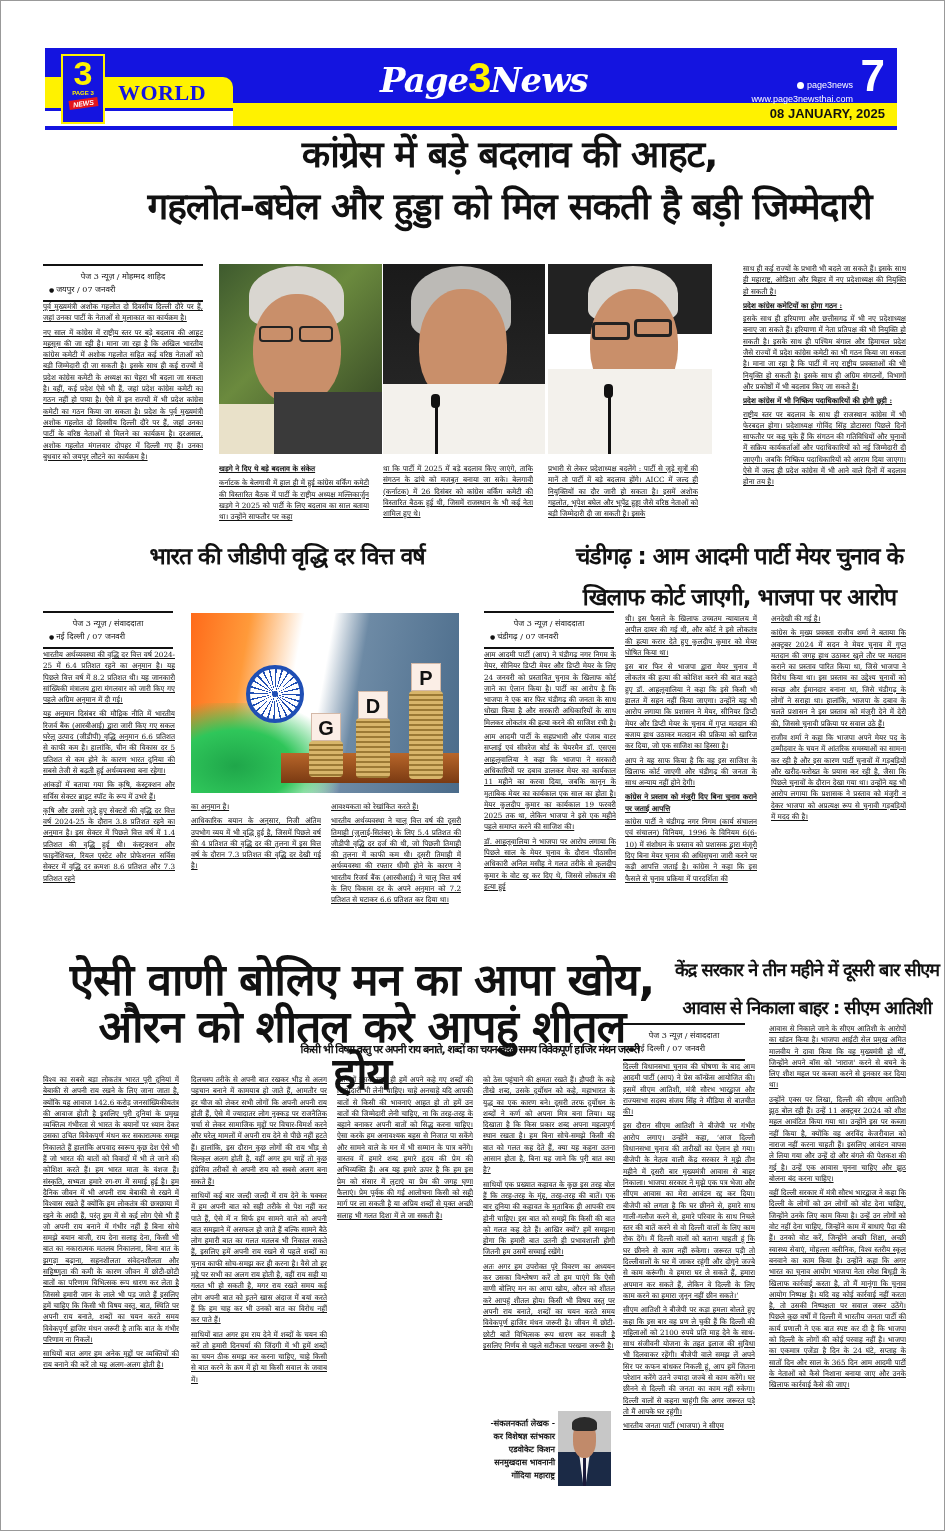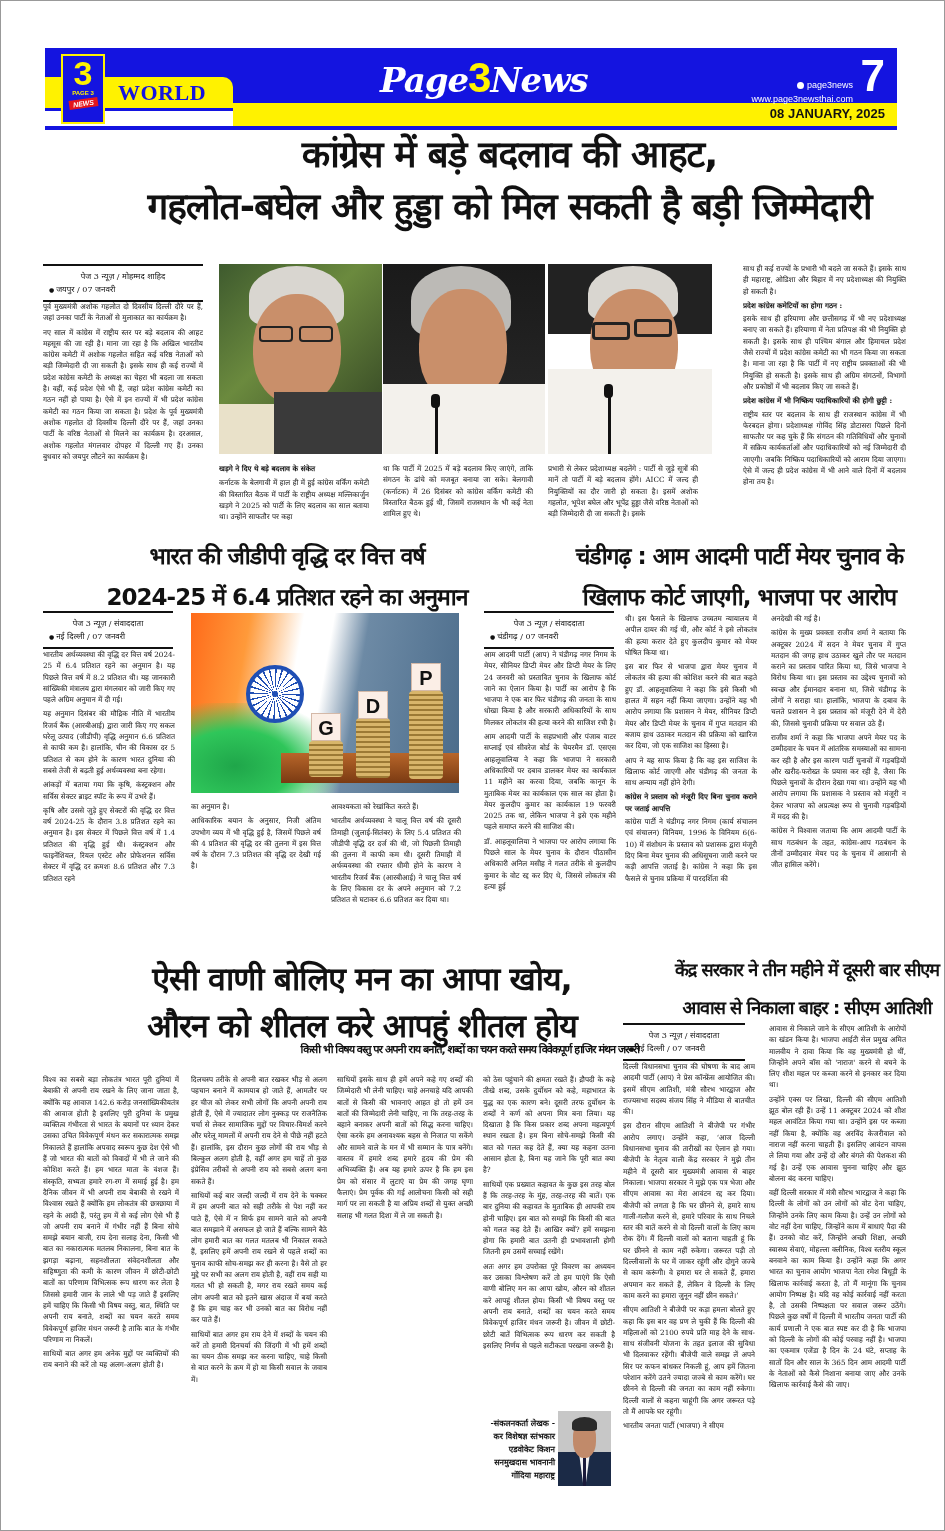--- a/index.html
+++ b/index.html
@@ -23,32 +23,32 @@
   .social .dot { display: inline-block; width: 7px; height: 7px; border-radius: 50%; background: #fff; margin-right: 3px; vertical-align: middle; }
   .page-num { position: absolute; right: 12px; top: 6px; font-family: "Liberation Sans", sans-serif; font-size: 44px; color: #fff; font-weight: bold; line-height: 44px; }
   .date { position: absolute; right: 12px; top: 58px; font-family: "Liberation Sans", sans-serif; font-weight: bold; font-size: 13px; color: #111; }
 
   
   .hl { position: absolute; font-family: "DejaVu Sans", sans-serif; font-weight: bold; color: #111; text-align: center; letter-spacing: -1px; line-height: 1.15; margin-left: 36px; }
   .hl-main1 { left: 0; width: 945px; top: 133px; font-size: 37px; }
   .hl-main2 { left: 0; width: 945px; top: 185px; font-size: 37px; text-align: center; }
   .hl-gdp { left: 30px; width: 440px; top: 535px; font-size: 23px; line-height: 41px; }
   .hl-chd { left: 480px; width: 445px; top: 535px; font-size: 23px; line-height: 41px; }
-  .hl-vani { left: 30px; width: 590px; top: 955px; font-size: 32px; line-height: 47px; }
+  .hl-vani { left: 30px; width: 590px; top: 955px; font-size: 44px; line-height: 47px; }
   .hl-vani-sub { left: 12px; width: 590px; top: 1043px; font-size: 11px; text-align: right; }
   .hl-cm { left: 620px; width: 300px; top: 950px; font-size: 18px; line-height: 38px; }
 
   
   .byline { position: absolute; font-size: 8px; border-top: 2px solid #111; border-bottom: 2px solid #111; padding: 4px 6px; line-height: 13px; }
   .byline .by-top { text-align: center; }
   .byline .by-place:before { content: "● "; font-size: 6px; }
 
   
   .col { position: absolute; font-size: 7.2px; line-height: 11.3px; text-align: justify; color: #111; overflow: hidden; }
-  .col p { margin-bottom: 3px; }
+  .col p { margin-bottom: 3px; text-decoration: underline; }
   .col .sub { font-weight: bold; margin-bottom: 2px; }
 
   
   .photo { position: absolute; overflow: hidden; }
   .portrait-bg1 { background: linear-gradient(135deg, #3e5a2e 0%, #6b8a3e 40%, #2b3b20 100%); }
   .portrait-bg2 { background: linear-gradient(180deg, #1a1a1a 0%, #2a2a2a 100%); }
   .portrait-bg3 { background: linear-gradient(180deg, #e8e8e8 0%, #2a2a2a 60%, #eeeeee 100%); }
   .face { position: absolute; border-radius: 48% 48% 45% 45%; background: #c98f6a; }
   .hair { position: absolute; border-radius: 50% 50% 20% 20%; background: #d9d6d0; }
   .shirt { position: absolute; background: #f3f1ec; }
@@ -153,21 +153,20 @@
   <div class="col" style="left:742px; top:262px; width:163px; height:268px;">
     <p>साथ ही कई राज्यों के प्रभारी भी बदले जा सकते हैं। इसके साथ ही महाराष्ट्र, ओडिशा और बिहार में नए प्रदेशाध्यक्ष की नियुक्ति हो सकती है।</p>
     <p class="sub">प्रदेश कांग्रेस कमेटियों का होगा गठन :</p>
     <p>इसके साथ ही हरियाणा और छत्तीसगढ़ में भी नए प्रदेशाध्यक्ष बनाए जा सकते हैं। हरियाणा में नेता प्रतिपक्ष की भी नियुक्ति हो सकती है। इसके साथ ही पश्चिम बंगाल और हिमाचल प्रदेश जैसे राज्यों में प्रदेश कांग्रेस कमेटी का भी गठन किया जा सकता है। माना जा रहा है कि पार्टी में नए राष्ट्रीय प्रवक्ताओं की भी नियुक्ति हो सकती है। इसके साथ ही अग्रिम संगठनों, विभागों और प्रकोष्ठों में भी बदलाव किए जा सकते हैं।</p>
     <p class="sub">प्रदेश कांग्रेस में भी निष्क्रिय पदाधिकारियों की होगी छुट्टी :</p>
     <p>राष्ट्रीय स्तर पर बदलाव के साथ ही राजस्थान कांग्रेस में भी फेरबदल होगा। प्रदेशाध्यक्ष गोविंद सिंह डोटासरा पिछले दिनों साफतौर पर कह चुके हैं कि संगठन की गतिविधियों और चुनावों में सक्रिय कार्यकर्ताओं और पदाधिकारियों को नई जिम्मेदारी दी जाएगी। जबकि निष्क्रिय पदाधिकारियों को आराम दिया जाएगा। ऐसे में जल्द ही प्रदेश कांग्रेस में भी आने वाले दिनों में बदलाव होना तय है।</p>
   </div>
 
   <div class="hl hl-gdp">
     <div>भारत की जीडीपी वृद्धि दर वित्त वर्ष</div>
-    <div>2024-25 में 6.4 प्रतिशत रहने का अनुमान</div>
   </div>
   <div class="byline" style="left:42px; top:610px; width:130px;">
     <div class="by-top">पेज 3 न्यूज़ / संवाददाता</div>
     <div class="by-place">नई दिल्ली / 07 जनवरी</div>
   </div>
   <div class="col" style="left:42px; top:648px; width:132px; height:286px;">
     <p>भारतीय अर्थव्यवस्था की वृद्धि दर वित्त वर्ष 2024-25 में 6.4 प्रतिशत रहने का अनुमान है। यह पिछले वित्त वर्ष में 8.2 प्रतिशत थी। यह जानकारी सांख्यिकी मंत्रालय द्वारा मंगलवार को जारी किए गए पहले अग्रिम अनुमान में दी गई।</p>
     <p>यह अनुमान दिसंबर की मौद्रिक नीति में भारतीय रिजर्व बैंक (आरबीआई) द्वारा जारी किए गए सकल घरेलू उत्पाद (जीडीपी) वृद्धि अनुमान 6.6 प्रतिशत से काफी कम है। हालांकि, चीन की विकास दर 5 प्रतिशत से कम होने के कारण भारत दुनिया की सबसे तेजी से बढ़ती हुई अर्थव्यवस्था बना रहेगा।</p>
     <p>आंकड़ों में बताया गया कि कृषि, कंस्ट्रक्शन और सर्विस सेक्टर ब्राइट स्पॉट के रूप में उभरे हैं।</p>
     <p>कृषि और उससे जुड़े हुए सेक्टरों की वृद्धि दर वित्त वर्ष 2024-25 के दौरान 3.8 प्रतिशत रहने का अनुमान है। इस सेक्टर में पिछले वित्त वर्ष में 1.4 प्रतिशत की वृद्धि हुई थी। कंस्ट्रक्शन और फाइनेंशियल, रियल एस्टेट और प्रोफेशनल सर्विस सेक्टर में वृद्धि दर क्रमशः 8.6 प्रतिशत और 7.3 प्रतिशत रहने</p>
@@ -211,21 +210,20 @@
     <p>थी। इस फैसले के खिलाफ उच्चतम न्यायालय में अपील दायर की गई थी, और कोर्ट ने इसे लोकतंत्र की हत्या करार देते हुए कुलदीप कुमार को मेयर घोषित किया था।</p>
     <p>इस बार फिर से भाजपा द्वारा मेयर चुनाव में लोकतंत्र की हत्या की कोशिश करने की बात कहते हुए डॉ. आहलूवालिया ने कहा कि इसे किसी भी हालत में सहन नहीं किया जाएगा। उन्होंने यह भी आरोप लगाया कि प्रशासन ने मेयर, सीनियर डिप्टी मेयर और डिप्टी मेयर के चुनाव में गुप्त मतदान की बजाय हाथ उठाकर मतदान की प्रक्रिया को खारिज कर दिया, जो एक साजिश का हिस्सा है।</p>
     <p>आप ने यह साफ किया है कि वह इस साजिश के खिलाफ कोर्ट जाएगी और चंडीगढ़ की जनता के साथ अन्याय नहीं होने देगी।</p>
     <p class="sub">कांग्रेस ने प्रस्ताव को मंजूरी दिए बिना चुनाव कराने पर जताई आपत्ति</p>
     <p>कांग्रेस पार्टी ने चंडीगढ़ नगर निगम (कार्य संचालन एवं संचालन) विनियम, 1996 के विनियम 6(6-10) में संशोधन के प्रस्ताव को प्रशासक द्वारा मंजूरी दिए बिना मेयर चुनाव की अधिसूचना जारी करने पर कड़ी आपत्ति जताई है। कांग्रेस ने कहा कि इस फैसले से चुनाव प्रक्रिया में पारदर्शिता की</p>
   </div>
   <div class="col" style="left:770px; top:612px; width:135px; height:322px;">
     <p>अनदेखी की गई है।</p>
     <p>कांग्रेस के मुख्य प्रवक्ता राजीव शर्मा ने बताया कि अक्टूबर 2024 में सदन ने मेयर चुनाव में गुप्त मतदान की जगह हाथ उठाकर खुले तौर पर मतदान कराने का प्रस्ताव पारित किया था, जिसे भाजपा ने विरोध किया था। इस प्रस्ताव का उद्देश्य चुनावों को स्वच्छ और ईमानदार बनाना था, जिसे चंडीगढ़ के लोगों ने सराहा था। हालांकि, भाजपा के दबाव के चलते प्रशासन ने इस प्रस्ताव को मंजूरी देने में देरी की, जिससे चुनावी प्रक्रिया पर सवाल उठे हैं।</p>
     <p>राजीव शर्मा ने कहा कि भाजपा अपने मेयर पद के उम्मीदवार के चयन में आंतरिक समस्याओं का सामना कर रही है और इस कारण पार्टी चुनावों में गड़बड़ियों और खरीद-फरोख्त के प्रयास कर रही है, जैसा कि पिछले चुनावों के दौरान देखा गया था। उन्होंने यह भी आरोप लगाया कि प्रशासक ने प्रस्ताव को मंजूरी न देकर भाजपा को अप्रत्यक्ष रूप से चुनावी गड़बड़ियों में मदद की है।</p>
-    <p>कांग्रेस ने विश्वास जताया कि आम आदमी पार्टी के साथ गठबंधन के तहत, कांग्रेस-आप गठबंधन के तीनों उम्मीदवार मेयर पद के चुनाव में आसानी से जीत हासिल करेंगे।</p>
   </div>
 
   <div class="hl hl-vani">
     <div>ऐसी वाणी बोलिए मन का आपा खोय,</div>
     <div>औरन को शीतल करे आपहुं शीतल होय</div>
   </div>
   <div class="hl hl-vani-sub">किसी भी विषय वस्तु पर अपनी राय बनाते, शब्दों का चयन करते समय विवेकपूर्ण हाजिर मंथन जरूरी</div>
 
   <div class="col" style="left:42px; top:1073px; width:136px; height:455px;">
     <p>विश्व का सबसे बड़ा लोकतंत्र भारत पूरी दुनियां में बेबाकी से अपनी राय रखने के लिए जाना जाता है, क्योंकि यह आवाज 142.6 करोड़ जनसांख्यिकीयतंत्र की आवाज होती है इसलिए पूरी दुनियां के प्रमुख व्यक्तित्व गंभीरता से भारत के बयानों पर ध्यान देकर उसका उचित विवेकपूर्ण मंथन कर सकारात्मक समझ निकालते हैं हालांकि अपवाद स्वरूप कुछ देश ऐसे भी हैं जो भारत की बातों को विवादों में भी ले जाने की कोशिश करते हैं। हम भारत माता के वंशज हैं। संस्कृति, सभ्यता हमारे रग-रग में समाई हुई है। हम दैनिक जीवन में भी अपनी राय बेबाकी से रखने में विश्वास रखते हैं क्योंकि हम लोकतंत्र की छत्रछाया में रहने के आदी हैं, परंतु हम में से कई लोग ऐसे भी हैं जो अपनी राय बनाने में गंभीर नहीं हैं बिना सोचे समझे बयान बाजी, राय देना सलाह देना, किसी भी बात का नकारात्मक मतलब निकालना, बिना बात के झगड़ा बढ़ाना, सहनशीलता संवेदनशीलता और सहिष्णुता की कमी के कारण जीवन में छोटी-छोटी बातों का परिणाम विभित्सक रूप धारण कर लेता है जिससे हमारी जान के लाले भी पड़ जाते हैं इसलिए हमें चाहिए कि किसी भी विषय वस्तु, बात, स्थिति पर अपनी राय बनाते, शब्दों का चयन करते समय विवेकपूर्ण हाजिर मंथन जरूरी है ताकि बात के गंभीर परिणाम ना निकलें।</p>

